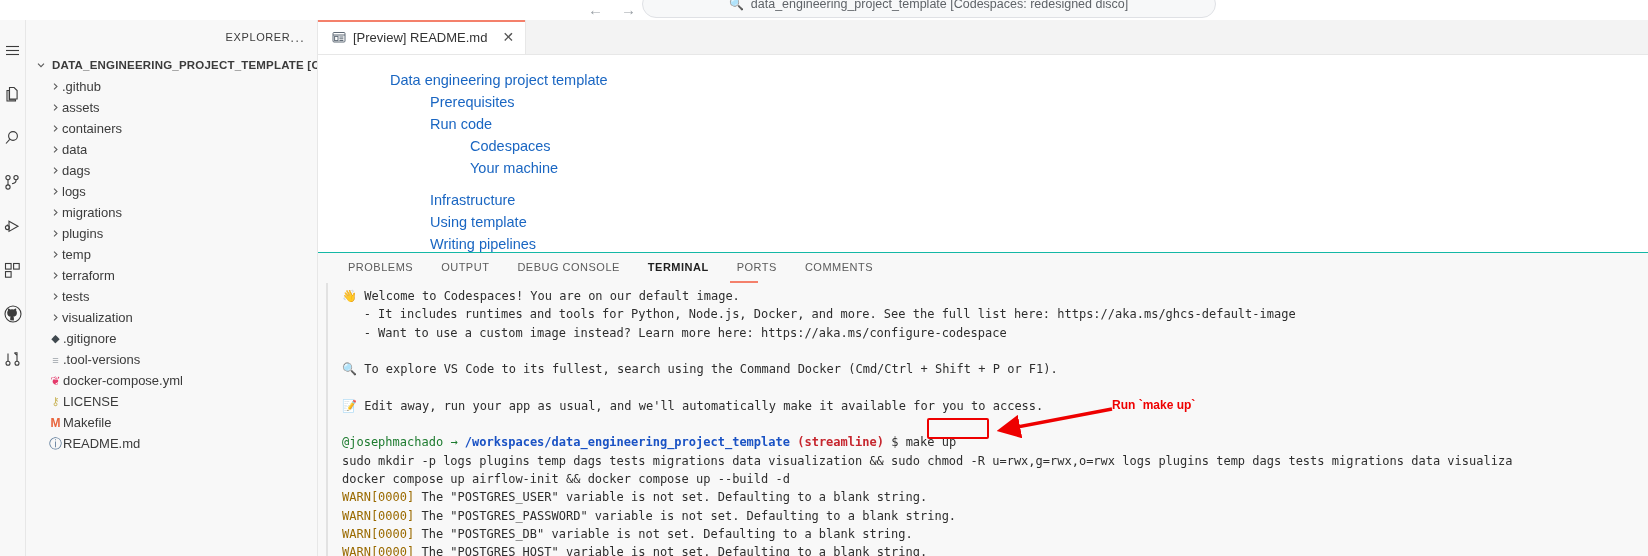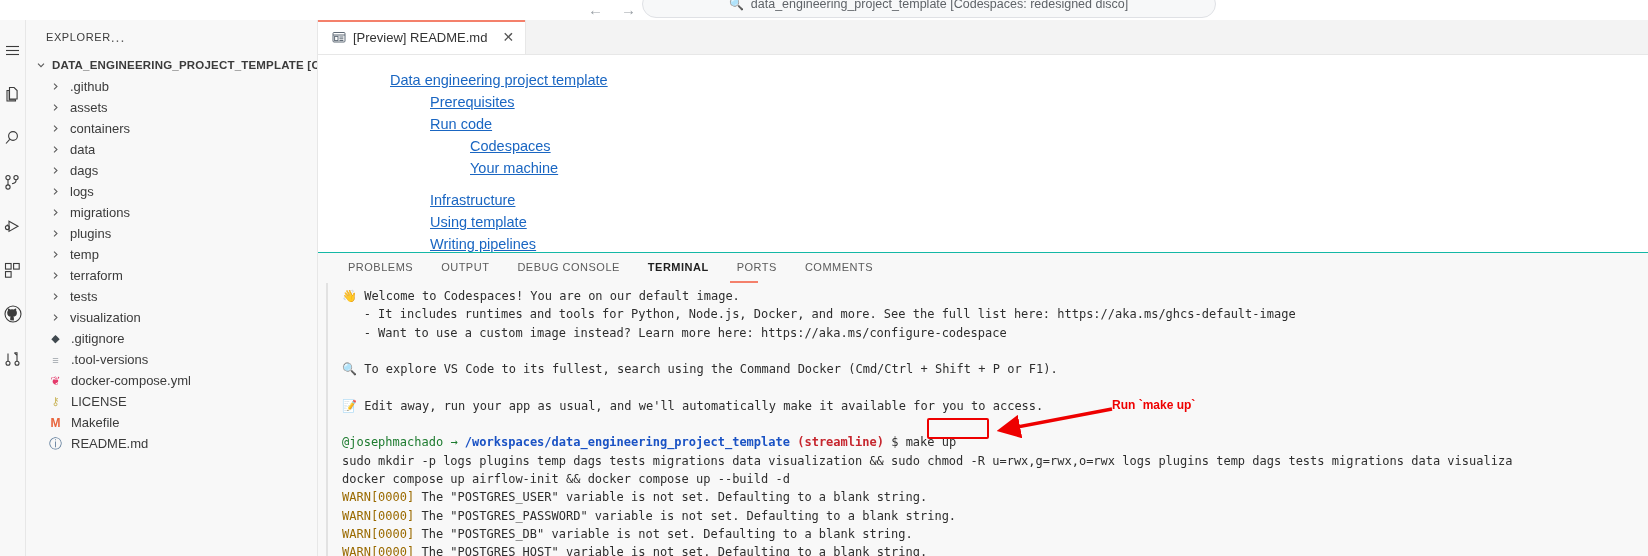--- a/index.html
+++ b/index.html
@@ -68,39 +68,39 @@
     width: 292px; height: 536px;
     background: #f8f8f8;
     border-right: 1px solid #e7e7e7;
     flex: 0 0 292px;
     display: flex; flex-direction: column;
     overflow: hidden;
   }
   .sidebar-header {
     height: 34px; display: flex; align-items: center;
     padding: 0 12px 0 20px;
-    justify-content: flex-start;
+    justify-content: flex-end;
   }
   .sidebar-title {
     font-size: 11px; letter-spacing: .6px; color: #3b3b3b;
     font-weight: 400; text-transform: uppercase;
   }
   .sidebar-more { color: #616161; font-size: 14px; letter-spacing: 1px; cursor: pointer; line-height: 10px;}
   .tree-root {
     display: flex; align-items: center; gap: 4px;
     height: 22px; padding-left: 8px;
     font-size: 11.5px; font-weight: 700; color: #3b3b3b;
     letter-spacing: .2px;
     white-space: nowrap; overflow: hidden;
     cursor: pointer;
   }
   .chev { width: 14px; display: inline-flex; justify-content: center; color: #5a5a5a; flex:0 0 14px;}
   .tree-row {
     display: flex; align-items: center;
-    height: 21px; padding-left: 22px; gap: 8px;
+    height: 21px; padding-left: 22px; gap: 0;
     font-size: 13px; color: #3b3b3b;
     white-space: nowrap; cursor: pointer;
   }
   .tree-row .chev { font-size: 11px; }
   .tree-row .ficon {
     width: 15px; flex: 0 0 15px; display: inline-flex;
     justify-content: center; align-items: center; font-size: 11px;
   }
   .tree-label { overflow: hidden; text-overflow: ellipsis; }
 
@@ -135,21 +135,20 @@
     flex: 1 1 auto; overflow: hidden; position: relative;
     padding: 14px 0 0 0; background: #ffffff;
   }
   .md-l1 { padding-left: 72px; }
   .md-l2 { padding-left: 112px; }
   .md-l3 { padding-left: 152px; }
   .md-item {
     display: block; line-height: 22px; font-size: 14.5px;
     color: #1a66c2; position: relative;
     font-family: "Liberation Sans", sans-serif;
-    text-decoration: underline;
   }
   .md-item a { color: #1a66c2; text-decoration: none; cursor: pointer; }
   .md-gap { height: 10px; }
 
   
   .panel {
     position: absolute; left: 0; right: 0; bottom: 0;
     height: 304px;
     background: #f8f8f8;
     border-top: 1px solid #14b8a6;

